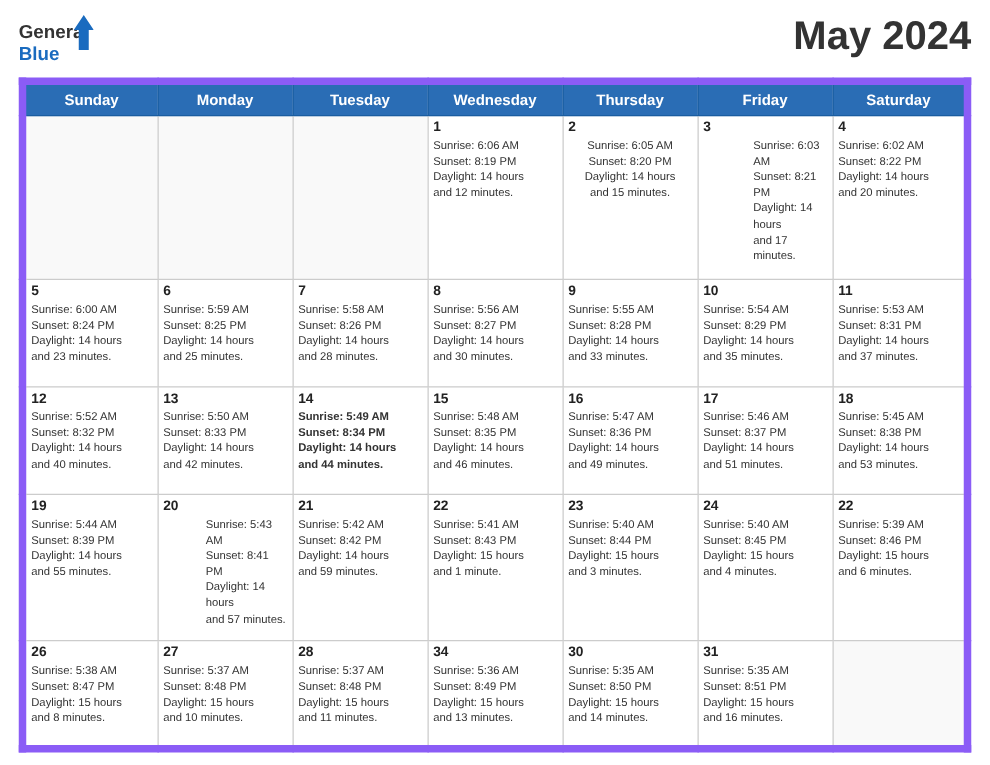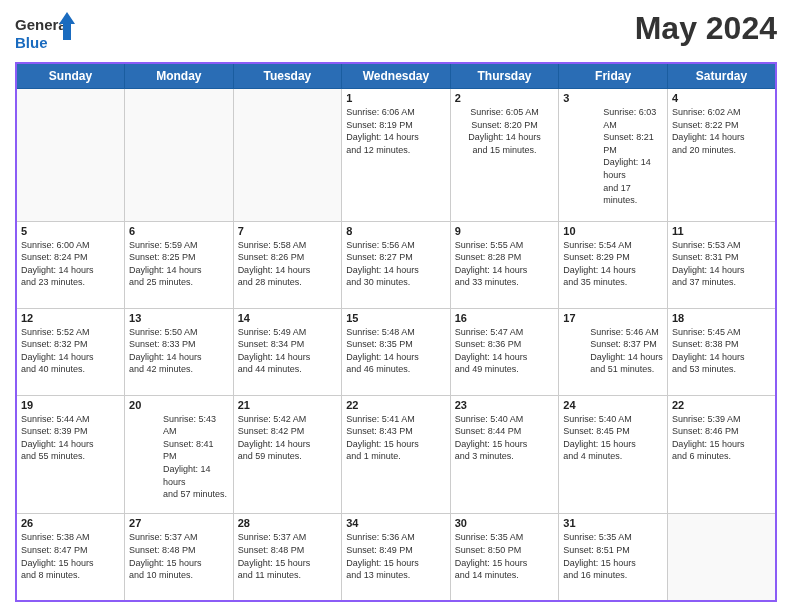--- a/index.html
+++ b/index.html
@@ -36,21 +36,21 @@
       font-size: 32px;
       font-weight: bold;
       color: #333;
     }
     .subtitle {
       font-size: 14px;
       color: #555;
     }
     .calendar {
       flex: 1;
-      border: 2px solid #8b5cf6;
+      border: 6px solid #8b5cf6;
       border-collapse: collapse;
       width: 100%;
       table-layout: fixed;
     }
     .calendar th {
       background: #2a6db5;
       color: #fff;
       text-align: center;
       padding: 5px 3px;
       font-size: 12px;
@@ -205,42 +205,42 @@
           </td>
           <td>
             <div class="day-number">13</div>
             <div class="day-info" style="white-space: pre-line;">Sunrise: 5:50 AM
 Sunset: 8:33 PM
 Daylight: 14 hours
 and 42 minutes.</div>
           </td>
           <td>
             <div class="day-number">14</div>
-            <div class="day-info" style="white-space: pre-line;">Sunrise: 5:49 AM
+            <div class="day-info" style="white-space: pre-line; font-weight: bold;">Sunrise: 5:49 AM
 Sunset: 8:34 PM
 Daylight: 14 hours
 and 44 minutes.</div>
           </td>
           <td>
             <div class="day-number">15</div>
             <div class="day-info" style="white-space: pre-line;">Sunrise: 5:48 AM
 Sunset: 8:35 PM
 Daylight: 14 hours
 and 46 minutes.</div>
           </td>
           <td>
             <div class="day-number">16</div>
             <div class="day-info" style="white-space: pre-line;">Sunrise: 5:47 AM
 Sunset: 8:36 PM
 Daylight: 14 hours
 and 49 minutes.</div>
           </td>
           <td>
             <div class="day-number">17</div>
-            <div class="day-info" style="white-space: pre-line; margin-left: 27px;">Sunrise: 5:46 AM
+            <div class="day-info" style="white-space: pre-line;">Sunrise: 5:46 AM
 Sunset: 8:37 PM
 Daylight: 14 hours
 and 51 minutes.</div>
           </td>
           <td>
             <div class="day-number">18</div>
             <div class="day-info" style="white-space: pre-line;">Sunrise: 5:45 AM
 Sunset: 8:38 PM
 Daylight: 14 hours
 and 53 minutes.</div>

